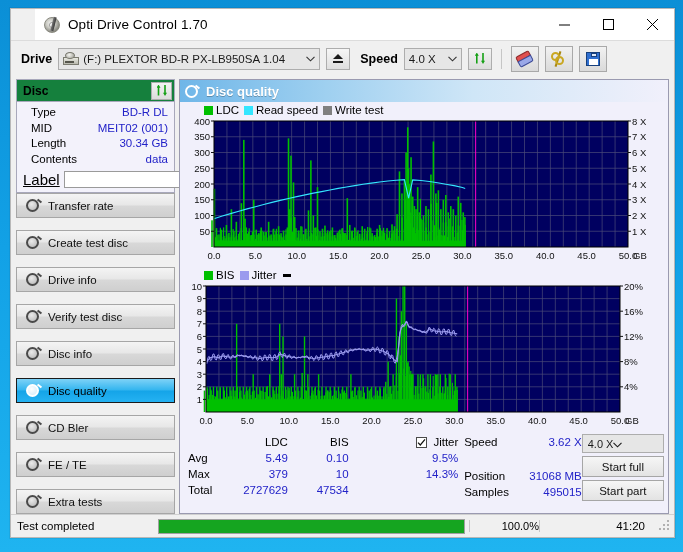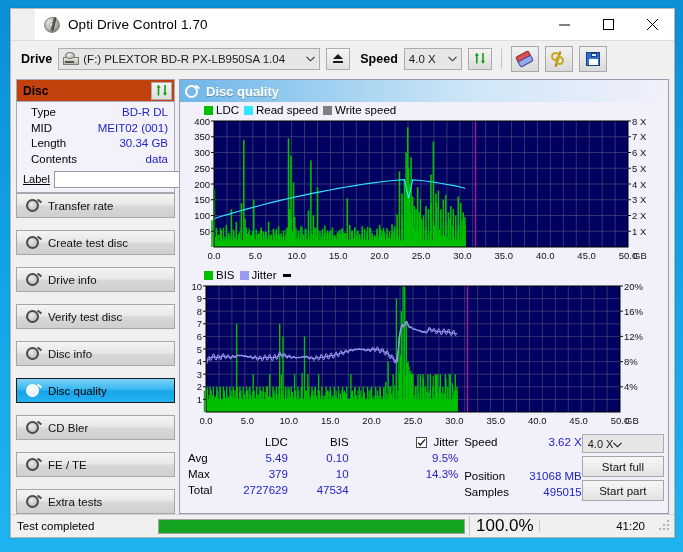--- a/index.html
+++ b/index.html
@@ -85,29 +85,29 @@
   .floppy{width:14px;height:14px;position:relative;background:#2f6fd0;border:1px solid #17407d;box-sizing:border-box;}
   .floppy .lbl{position:absolute;left:2px;bottom:0;width:9px;height:6px;background:#fff;}
   .floppy .sh{position:absolute;left:4px;top:0px;width:6px;height:4px;background:#dfe9f7;border:1px solid #17407d;box-sizing:border-box;}
   
   .bodyrow{display:flex;flex:1;min-height:0;background:#f0f0f0;}
   
   .sidebar{width:167px;flex:none;display:flex;flex-direction:column;padding:3px 3px 0 5px;box-sizing:border-box;}
   .panel-disc{border:1px solid #a8a8bb;background:#f3f2fb;}
   .disc-hdr{
     height:22px;display:flex;align-items:center;justify-content:space-between;
-    border-bottom:1px solid #a8a8bb;padding:0 2px 0 6px;box-sizing:border-box;background:#c2410c;
+    border-bottom:1px solid #a8a8bb;padding:0 2px 0 6px;box-sizing:border-box;background:#15803d;
   }
   .disc-hdr-t{font-size:12px;font-weight:bold;color:#000;}
   .disc-rows{padding:3px 6px 4px 6px;}
   .drow{display:flex;justify-content:space-between;font-size:11.5px;line-height:15.5px;}
   .drow .k{color:#000;margin-left:8px;}
   .drow .v{color:#2222c8;padding-left:40px;}
   .labelrow{display:flex;align-items:center;gap:4px;margin-top:3px;}
-  .labelrow .k{font-size:11px;color:#000;text-decoration:underline;}
+  .labelrow .k{font-size:15px;color:#000;text-decoration:underline;}
   .lbl-input{flex:1;height:17px;background:#fff;border:1px solid #9a9a9a;box-sizing:border-box;}
   .cdico{width:19px;height:18px;border:1px solid #a9a9a9;background:linear-gradient(180deg,#f2f2f2,#dcdcdc);display:flex;align-items:center;justify-content:center;box-sizing:border-box;}
   .cdico .d{width:13px;height:13px;border-radius:50%;background:radial-gradient(circle at 38% 35%,#fdf5a8 0%,#e3cf4d 55%,#9e8e1c 100%);border:1px solid #8d7f18;box-sizing:border-box;position:relative;}
   .cdico .d:after{content:"";position:absolute;left:4.5px;top:4.5px;width:3px;height:3px;border-radius:50%;background:#fff;}
   .navlist{display:flex;flex-direction:column;gap:12px;}
   .navitem{
     height:25px;display:flex;align-items:center;gap:7px;padding-left:9px;box-sizing:border-box;
     background:linear-gradient(180deg,#f4f4f4 0%,#e7e7e7 48%,#d8d8d8 52%,#cfcfcf 100%);
     border:1px solid #a6a6a6;font-size:11.5px;color:#111;
   }
@@ -171,21 +171,21 @@
     font-size:11.5px;color:#111;box-sizing:border-box;
   }
   
   .statusbar{
     height:23px;flex:none;display:flex;align-items:center;
     background:#f0f0f0;border-top:1px solid #d0d0d0;box-sizing:border-box;
   }
   .sb-text{width:147px;padding-left:6px;font-size:11.5px;color:#000;box-sizing:border-box;}
   .sb-progwrap{flex:1;height:15px;border:1px solid #a0a0a0;background:#fff;box-sizing:border-box;margin-right:4px;}
   .sb-prog{height:100%;background:#15a520;}
-  .sb-pct{width:70px;font-size:17px;color:#000;border-left:1px solid #c8c8c8;padding-left:6px;box-sizing:border-box;}
+  .sb-pct{width:70px;font-size:11px;color:#000;border-left:1px solid #c8c8c8;padding-left:6px;box-sizing:border-box;text-align:right;}
   .sb-time{width:120px;font-size:11.5px;color:#000;text-align:right;padding-right:14px;border-left:1px solid #c8c8c8;box-sizing:border-box;padding-left:42px;}
   .grip{width:12px;height:12px;position:relative;margin-right:3px;}
   .grip i{position:absolute;width:2px;height:2px;background:#b0b0b0;}
 </style>
 </head>
 <body>
 
 <div class="desktop">
   <div class="window">
 
@@ -399,21 +399,21 @@
             <span class="grp">
               <i class="sw" style="background:#00c000"></i>
               <span>LDC</span>
             </span>
             <span class="grp">
               <i class="sw" style="background:#33e6ff"></i>
               <span>Read speed</span>
             </span>
             <span class="grp">
               <i class="sw" style="background:#808080"></i>
-              <span>Write speed</span>
+              <span>Write test</span>
             </span>
           </div>
 
           <div class="chart-wrap">
             <svg id="chart1" class="chart-svg" width="488" height="148" viewBox="0 0 488 148">
                 <rect x="34" y="4" width="414" height="126" fill="#000060"></rect>
                 <line x1="46.9375" y1="4" x2="46.9375" y2="130" stroke="#4a4a78" stroke-width="0.7"></line>
                 <line x1="59.875" y1="4" x2="59.875" y2="130" stroke="#4a4a78" stroke-width="0.7"></line>
                 <line x1="72.8125" y1="4" x2="72.8125" y2="130" stroke="#4a4a78" stroke-width="0.7"></line>
                 <line x1="85.75" y1="4" x2="85.75" y2="130" stroke="#4a4a78" stroke-width="0.7"></line>

